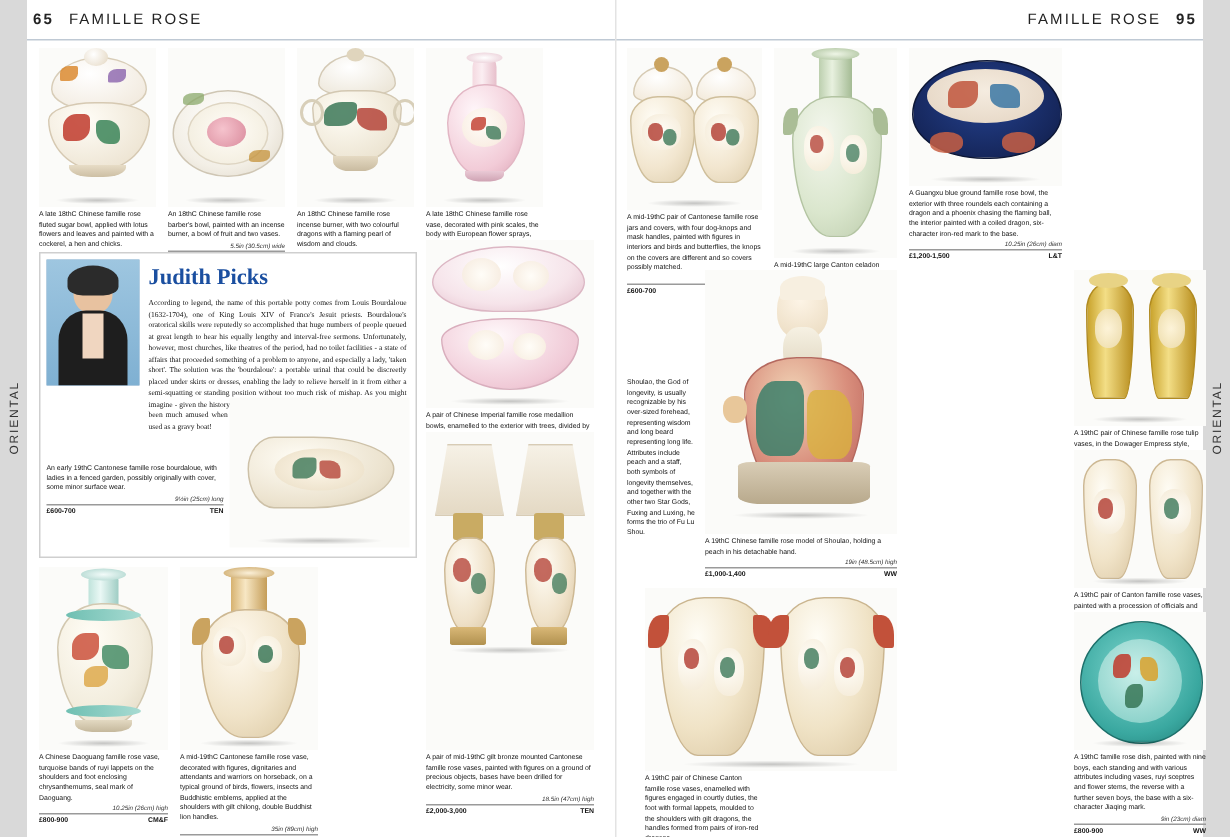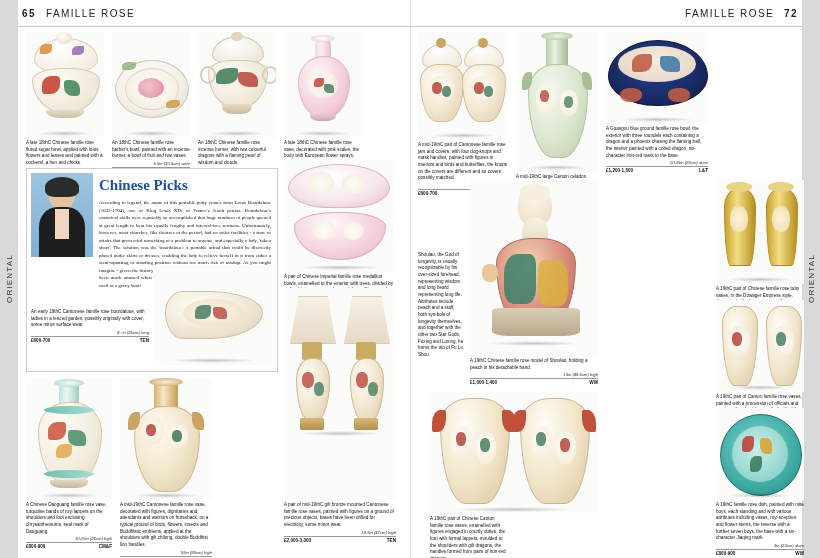--- a/index.html
+++ b/index.html
@@ -52,21 +52,21 @@
   <div class="edge-tab edge-right">
     <span>ORIENTAL</span>
   </div>
 
   <div class="hdr hdr-left">
     <span class="pg">65</span>
     <span>FAMILLE ROSE</span>
   </div>
   <div class="hdr hdr-right">
     <span>FAMILLE ROSE</span>
-    <span class="pg">72</span>
+    <span class="pg">95</span>
   </div>
   <div class="gutter"></div>
 
   <div class="item" style="left:26px;top:32px;width:78px;">
     <div class="plate" style="height:106px;">
       <div class="obj" style="left:8px;top:6px;width:62px;height:34px;background:radial-gradient(ellipse at 40% 30%,#fff,#efe6d8);border-radius:50% 50% 46% 46%/60% 60% 40% 40%;border:1px solid #d8cdb8;"></div>
       <div class="obj" style="left:30px;top:0px;width:16px;height:12px;background:radial-gradient(circle at 40% 35%,#fff,#e3d6c0);border-radius:50%;"></div>
       <div class="obj" style="left:6px;top:36px;width:66px;height:44px;background:radial-gradient(ellipse at 35% 25%,#fffdf7,#e8ddc8);border-radius:46% 46% 50% 50%/26% 26% 74% 74%;border:1px solid #d6c9b2;"></div>
       <div class="obj" style="left:16px;top:44px;width:18px;height:18px;background:#c0392b;border-radius:50% 20% 50% 20%;opacity:.85;"></div>
       <div class="obj" style="left:38px;top:48px;width:16px;height:16px;background:#2e7d4f;border-radius:20% 55% 25% 55%;opacity:.8;"></div>
@@ -140,21 +140,21 @@
   </div>
 
   <div class="feature" style="left:26px;top:168px;width:250px;height:202px;">
     <div class="portrait" style="position:absolute;left:4px;top:4px;width:62px;height:84px;">
       <div class="obj" style="left:0;top:0;width:62px;height:84px;background:linear-gradient(#9ec6e0,#7fb0d2);"></div>
       <div class="obj" style="left:18px;top:8px;width:26px;height:28px;background:#e8c2a0;border-radius:50% 50% 45% 45%;"></div>
       <div class="obj" style="left:14px;top:4px;width:34px;height:20px;background:#2b2b2b;border-radius:50% 50% 30% 30%;"></div>
       <div class="obj" style="left:8px;top:34px;width:46px;height:50px;background:#1e1e1e;border-radius:40% 40% 0 0;"></div>
       <div class="obj" style="left:24px;top:36px;width:14px;height:30px;background:#f0d6c0;"></div>
     </div>
-    <div class="jp-title" style="position:absolute;left:72px;top:8px;">Chinese Picks</div>
+    <div class="jp-title" style="position:absolute;left:72px;top:8px;">Judith Picks</div>
     <div class="jp-body" style="position:absolute;left:72px;top:30px;width:172px;">According to legend, the name of this portable potty comes from Louis Bourdaloue (1632-1704), one of King Louis XIV of France's Jesuit priests. Bourdaloue's oratorical skills were reputedly so accomplished that huge numbers of people queued at great length to hear his equally lengthy and interval-free sermons. Unfortunately, however, most churches, like theatres of the period, had no toilet facilities - a state of affairs that proceeded something of a problem to anyone, and especially a lady, 'taken short'. The solution was the 'bourdaloue': a portable urinal that could be discreetly placed under skirts or dresses, enabling the lady to relieve herself in it from either a semi-squatting or standing position without too much risk of mishap. As you might imagine - given the history and intended function - I have on more than one occasion been much amused when attending a dinner party to discover a bourdaloue being used as a gravy boat!</div>
 
     <div style="position:absolute;left:4px;top:138px;width:118px;">
       <div class="cap">An early 19thC Cantonese famille rose bourdaloue, with ladies in a fenced garden, possibly originally with cover, some minor surface wear.</div>
       <div class="dim">9½in (25cm) long</div>
       <div class="prices">
         <span class="price">£600-700</span>
         <span class="code">TEN</span>
       </div>
     </div>

